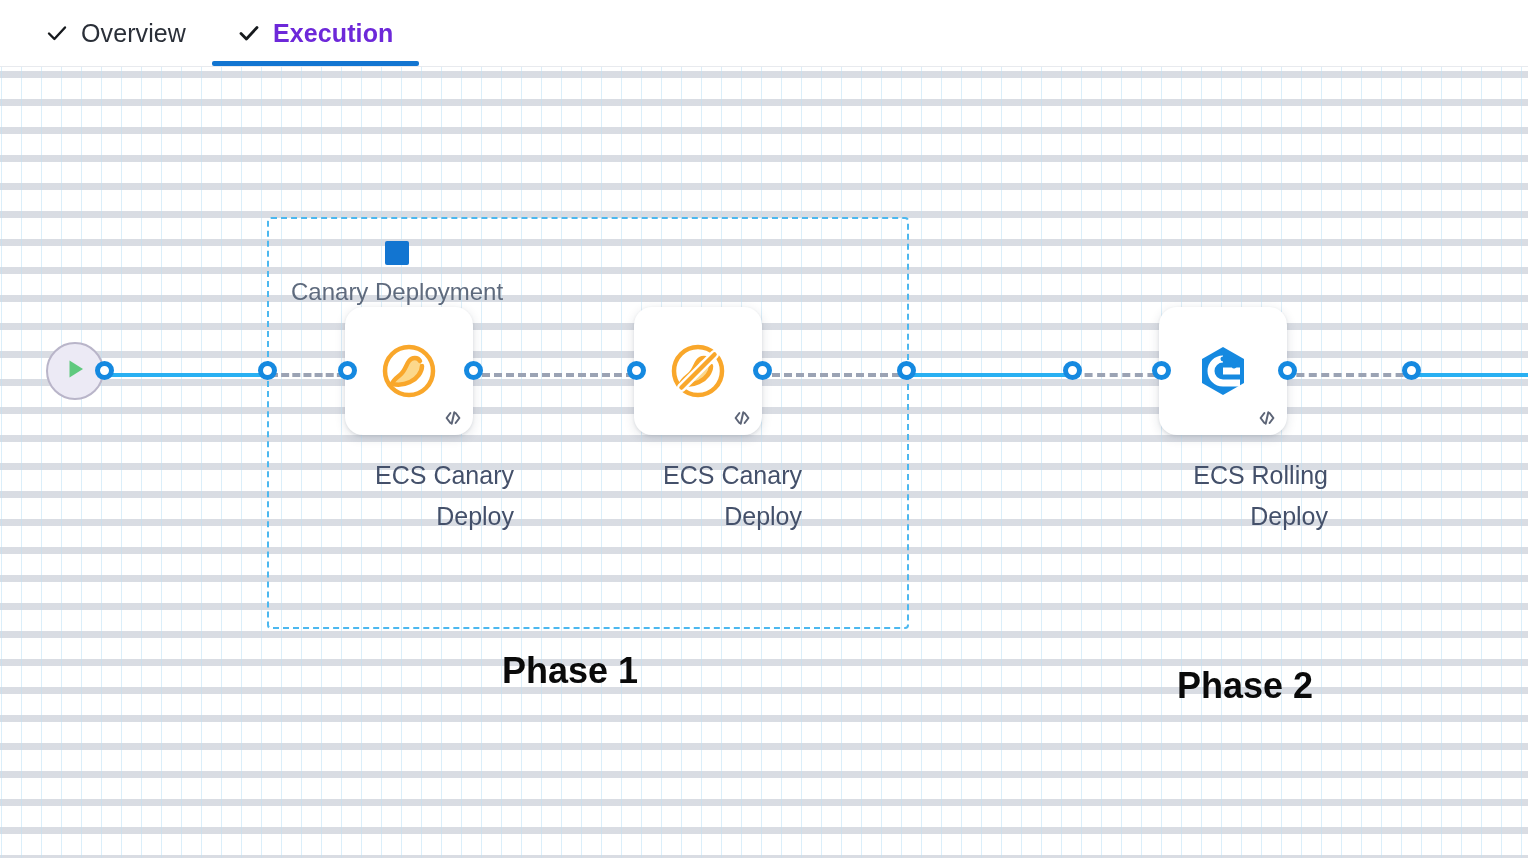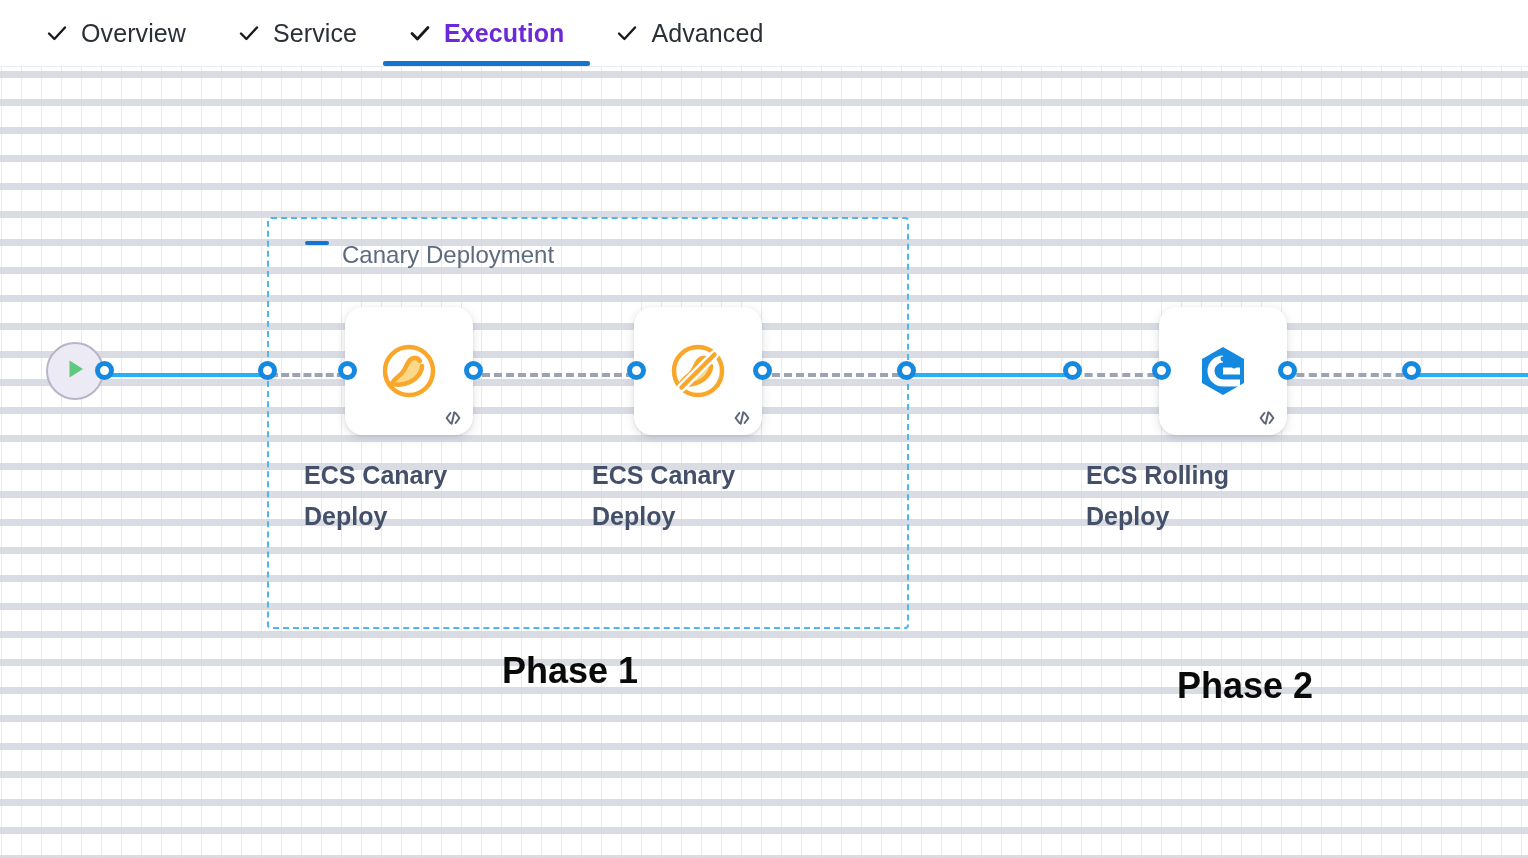--- a/index.html
+++ b/index.html
@@ -83,24 +83,26 @@
   
   .group {
     position: absolute;
     border: 2px dashed #4cb8ef;
     border-radius: 4px;
     background: transparent;
   }
   .group-header {
     position: absolute;
     top: 22px;
-    left: 36px;
-    display: flex;
+    left: 22px;
+    display: flex;
+    align-items: center;
     gap: 13px;
     cursor: pointer;
+    flex-direction: column;
   }
   .collapse-icon {
     width: 24px;
     height: 4px;
     background: #1275d1;
     border-radius: 2px;
     flex: 0 0 24px;
   }
   .group-title {
     font-size: 24px;
@@ -181,70 +183,53 @@
     height: 22px;
     color: #5d6577;
     display: flex;
     align-items: center;
     justify-content: center;
     cursor: pointer;
   }
   .node-label {
     position: absolute;
     width: 210px;
-    text-align: left;
+    text-align: right;
     font-size: 25px;
     line-height: 41px;
     color: #44506a;
     z-index: 4;
-    font-weight: bold;
   }
 </style>
 </head>
 <body>
 
 <div class="tabbar">
   <div class="tabs">
 
     <div class="tab t-overview">
       <span class="tick">
         <svg viewBox="0 0 22 22" width="22" height="22">
             <path d="M3 11.5 L8.4 17 L19 5.5" fill="none" stroke="#16191d" stroke-width="2.4" stroke-linecap="round" stroke-linejoin="round"></path>
           </svg>
       </span>
       <span class="tab-label">Overview</span>
     </div>
 
-    <div class="tab">
-      <span class="tick">
-        <svg viewBox="0 0 22 22" width="22" height="22">
-            <path d="M3 11.5 L8.4 17 L19 5.5" fill="none" stroke="#16191d" stroke-width="2.4" stroke-linecap="round" stroke-linejoin="round"></path>
-          </svg>
-      </span>
-      <span class="tab-label">Service</span>
-    </div>
 
 
     <div class="tab active">
       <span class="tick">
         <svg viewBox="0 0 22 22" width="22" height="22">
             <path d="M3 11.5 L8.4 17 L19 5.5" fill="none" stroke="#16191d" stroke-width="2.8" stroke-linecap="round" stroke-linejoin="round"></path>
           </svg>
       </span>
       <span class="tab-label">Execution</span>
     </div>
 
-    <div class="tab">
-      <span class="tick">
-        <svg viewBox="0 0 22 22" width="22" height="22">
-            <path d="M3 11.5 L8.4 17 L19 5.5" fill="none" stroke="#16191d" stroke-width="2.4" stroke-linecap="round" stroke-linejoin="round"></path>
-          </svg>
-      </span>
-      <span class="tab-label">Advanced</span>
-    </div>
 
   </div>
 </div>
 
 <div class="canvas">
 
   <div class="group" style="left:267px; top:150px; width:642px; height:412px;">
     <div class="group-header">
       <span class="collapse-icon"></span>
       <span class="group-title">Canary Deployment</span>
@@ -338,21 +323,21 @@
       </svg>
     </span>
     <span class="code-badge">
       <svg viewBox="0 0 20 20" width="20" height="20">
         <path d="M7.4 5 L3.6 10 L7.4 15" fill="none" stroke="#5d6577" stroke-width="2" stroke-linecap="round" stroke-linejoin="round"></path>
         <path d="M12.6 5 L16.4 10 L12.6 15" fill="none" stroke="#5d6577" stroke-width="2" stroke-linecap="round" stroke-linejoin="round"></path>
         <path d="M11.3 4.2 L8.7 15.8" fill="none" stroke="#5d6577" stroke-width="2" stroke-linecap="round"></path>
       </svg>
     </span>
   </div>
-  <div class="node-label" style="left:1086px; top:388px;">
+  <div class="node-label" style="left:1118px; top:388px;">
     <span>ECS Rolling</span><br>
     <span>Deploy</span>
   </div>
 
   <div class="phase-label" style="left:413px; top:583px; width:314px;">Phase 1</div>
   <div class="phase-label" style="left:1088px; top:598px; width:314px;">Phase 2</div>
 
 </div>
 
 </body></html>

